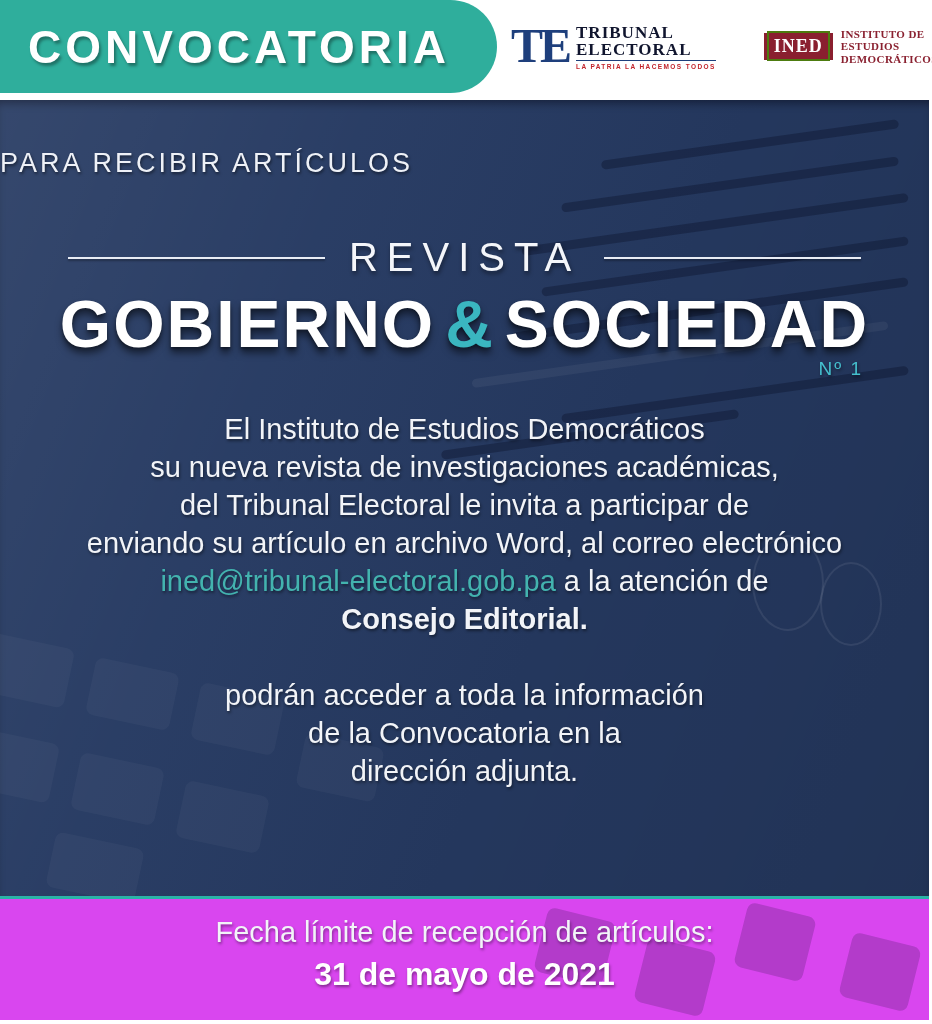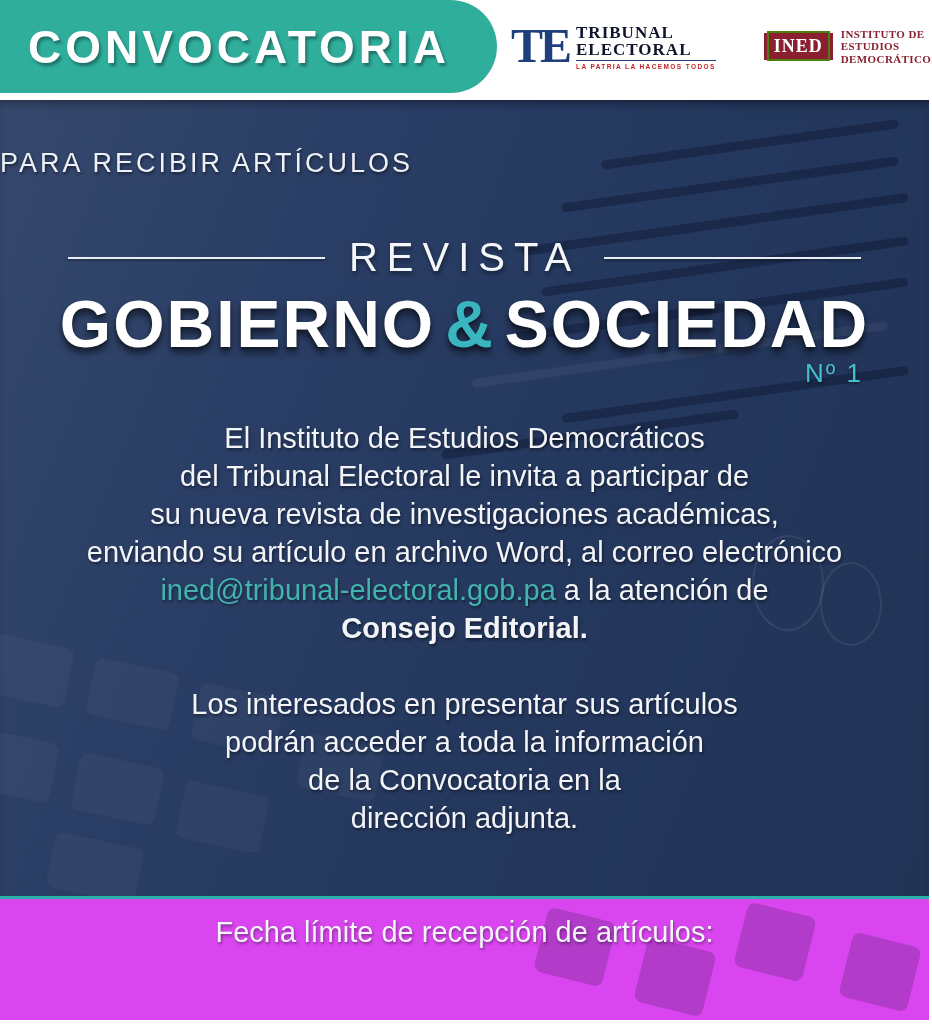--- a/index.html
+++ b/index.html
@@ -117,21 +117,21 @@
   }
   .journal-title {
     position: relative; margin-top: 6px; text-align: center;
     color: #ffffff; font-size: 66px; font-weight: 800; letter-spacing: 2px;
     text-shadow: 0 6px 7px rgba(0,0,0,0.5), 0 2px 3px rgba(0,0,0,0.35);
     white-space: nowrap;
   }
   .journal-title .amp { color: #3ab6c0; margin: 0 10px; }
   .issue-number {
     position: relative; text-align: right; padding-right: 66px; margin-top: -4px;
-    color: #45bfce; font-size: 26px; font-weight: 400; letter-spacing: 2px;
+    color: #45bfce; font-size: 19px; font-weight: 400; letter-spacing: 2px;
     text-shadow: 1px 2px 3px rgba(0,0,0,0.4);
   }
   .para {
     position: relative; text-align: center;
     color: #f2f4f8; font-size: 29px; font-weight: 300; line-height: 38px;
     text-shadow: 1px 2px 3px rgba(0,0,0,0.45);
   }
   .para1 { margin-top: 30px; }
   .para2 { margin-top: 38px; }
   .email-link { color: #43b3af; text-decoration: none; }
@@ -215,37 +215,37 @@
       <span class="revista-label">REVISTA</span>
       <span class="revista-line"></span>
     </div>
 
     <div class="journal-title"><span>GOBIERNO</span><span class="amp">&amp;</span><span>SOCIEDAD</span></div>
 
     <div class="issue-number">Nº 1</div>
 
     <div class="para para1">
       <div>El Instituto de Estudios Democráticos</div>
+      <div>su nueva revista de investigaciones académicas,</div>
       <div>del Tribunal Electoral le invita a participar de</div>
-      <div>su nueva revista de investigaciones académicas,</div>
       <div>enviando su artículo en archivo Word, al correo electrónico</div>
       <div><a href="#" class="email-link">ined@tribunal-electoral.gob.pa</a><span> a la atención de</span></div>
       <div class="bold-line">Consejo Editorial.</div>
     </div>
 
     <div class="para para2">
-      <div>Los interesados en presentar sus artículos</div>
       <div>podrán acceder a toda la información</div>
       <div>de la Convocatoria en la</div>
       <div>dirección adjunta.</div>
     </div>
   </main>
 
   <div class="divider"></div>
   <footer class="footer">
     <div class="key dk" style="left:540px; top:15px;  width:70px; height:66px;"></div>
     <div class="key dk" style="left:640px; top:45px;  width:70px; height:66px;"></div>
     <div class="key dk" style="left:740px; top:10px;  width:70px; height:66px;"></div>
     <div class="key dk" style="left:845px; top:40px;  width:70px; height:66px;"></div>
     <div class="footer-label">Fecha límite de recepción de artículos:</div>
+    <div class="footer-date">31 de mayo de 2021</div>
   </footer>
 
 </div>
 
 </body></html>

